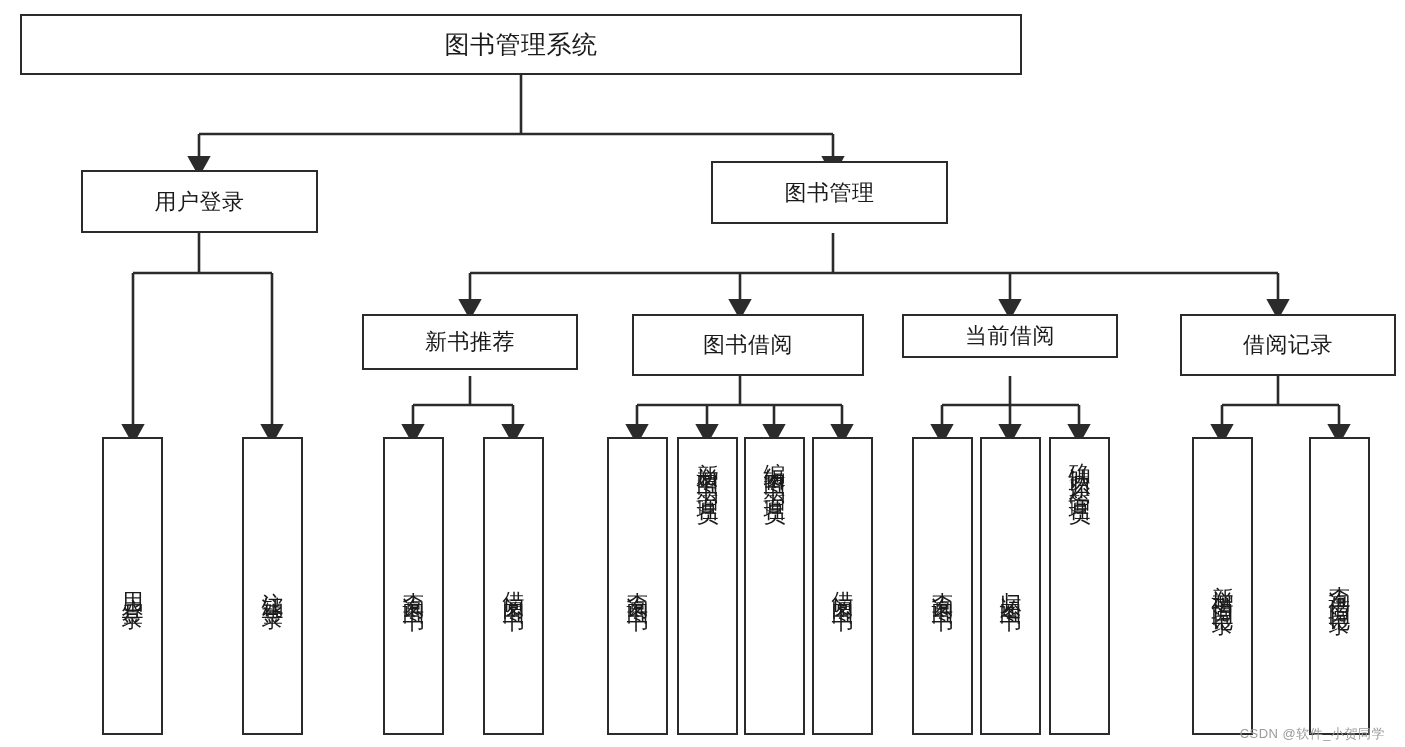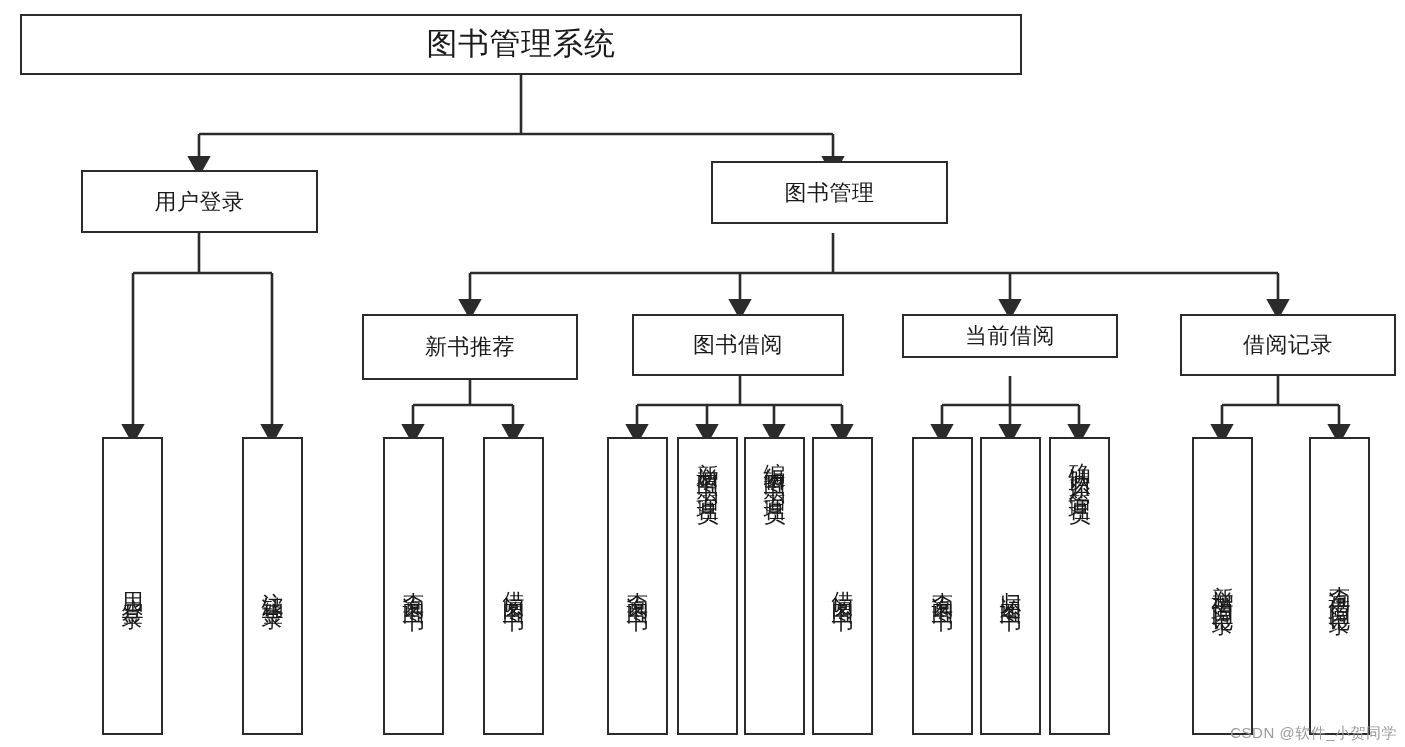--- a/index.html
+++ b/index.html
@@ -42,21 +42,21 @@
     text-align: center;
     line-height: 1.18;
     white-space: nowrap;
   }
   
   .node.horiz .label {
     font-size: 22px;
     letter-spacing: 0.5px;
   }
   .node.root .label {
-    font-size: 31px;
+    font-size: 25px;
   }
   
   .node.vert {
     align-items: flex-start;
     justify-content: center;
     padding-top: 6px;
   }
   .node.vert .label {
     writing-mode: vertical-rl;
     text-orientation: upright;
@@ -64,23 +64,23 @@
     line-height: 1;
     letter-spacing: 6px;
     white-space: nowrap;
   }
   .node.vert.center {
     align-items: center;
     padding-top: 0;
   }
   .watermark {
     position: absolute;
-    right: 8px;
+    right: 20px;
     bottom: 4px;
-    font-size: 15px;
+    font-size: 13px;
     color: #9b9b9b;
     letter-spacing: 0.5px;
     white-space: nowrap;
   }
 </style>
 </head>
 <body>
 
 <div id="diagram-root">
 
@@ -139,24 +139,24 @@
     <span class="label">图书管理系统</span>
   </div>
 
   <div class="node horiz" style="left:81px; top:170px; width:237px; height:63px;">
     <span class="label">用户登录</span>
   </div>
   <div class="node horiz" style="left:711px; top:161px; width:237px; height:63px;">
     <span class="label">图书管理</span>
   </div>
 
-  <div class="node horiz" style="left:362px; top:314px; width:216px; height:66px;">
+  <div class="node horiz" style="left:362px; top:314px; width:216px; height:56px;">
     <span class="label">新书推荐</span>
   </div>
-  <div class="node horiz" style="left:632px; top:314px; width:212px; height:62px;">
+  <div class="node horiz" style="left:632px; top:314px; width:232px; height:62px;">
     <span class="label">图书借阅</span>
   </div>
   <div class="node horiz" style="left:902px; top:314px; width:216px; height:44px;">
     <span class="label">当前借阅</span>
   </div>
   <div class="node horiz" style="left:1170px; top:314px; width:216px; height:62px;margin-left:10px;">
     <span class="label">借阅记录</span>
   </div>
 
   <div class="node vert center" style="left:102px; top:437px; width:61px; height:298px;">

